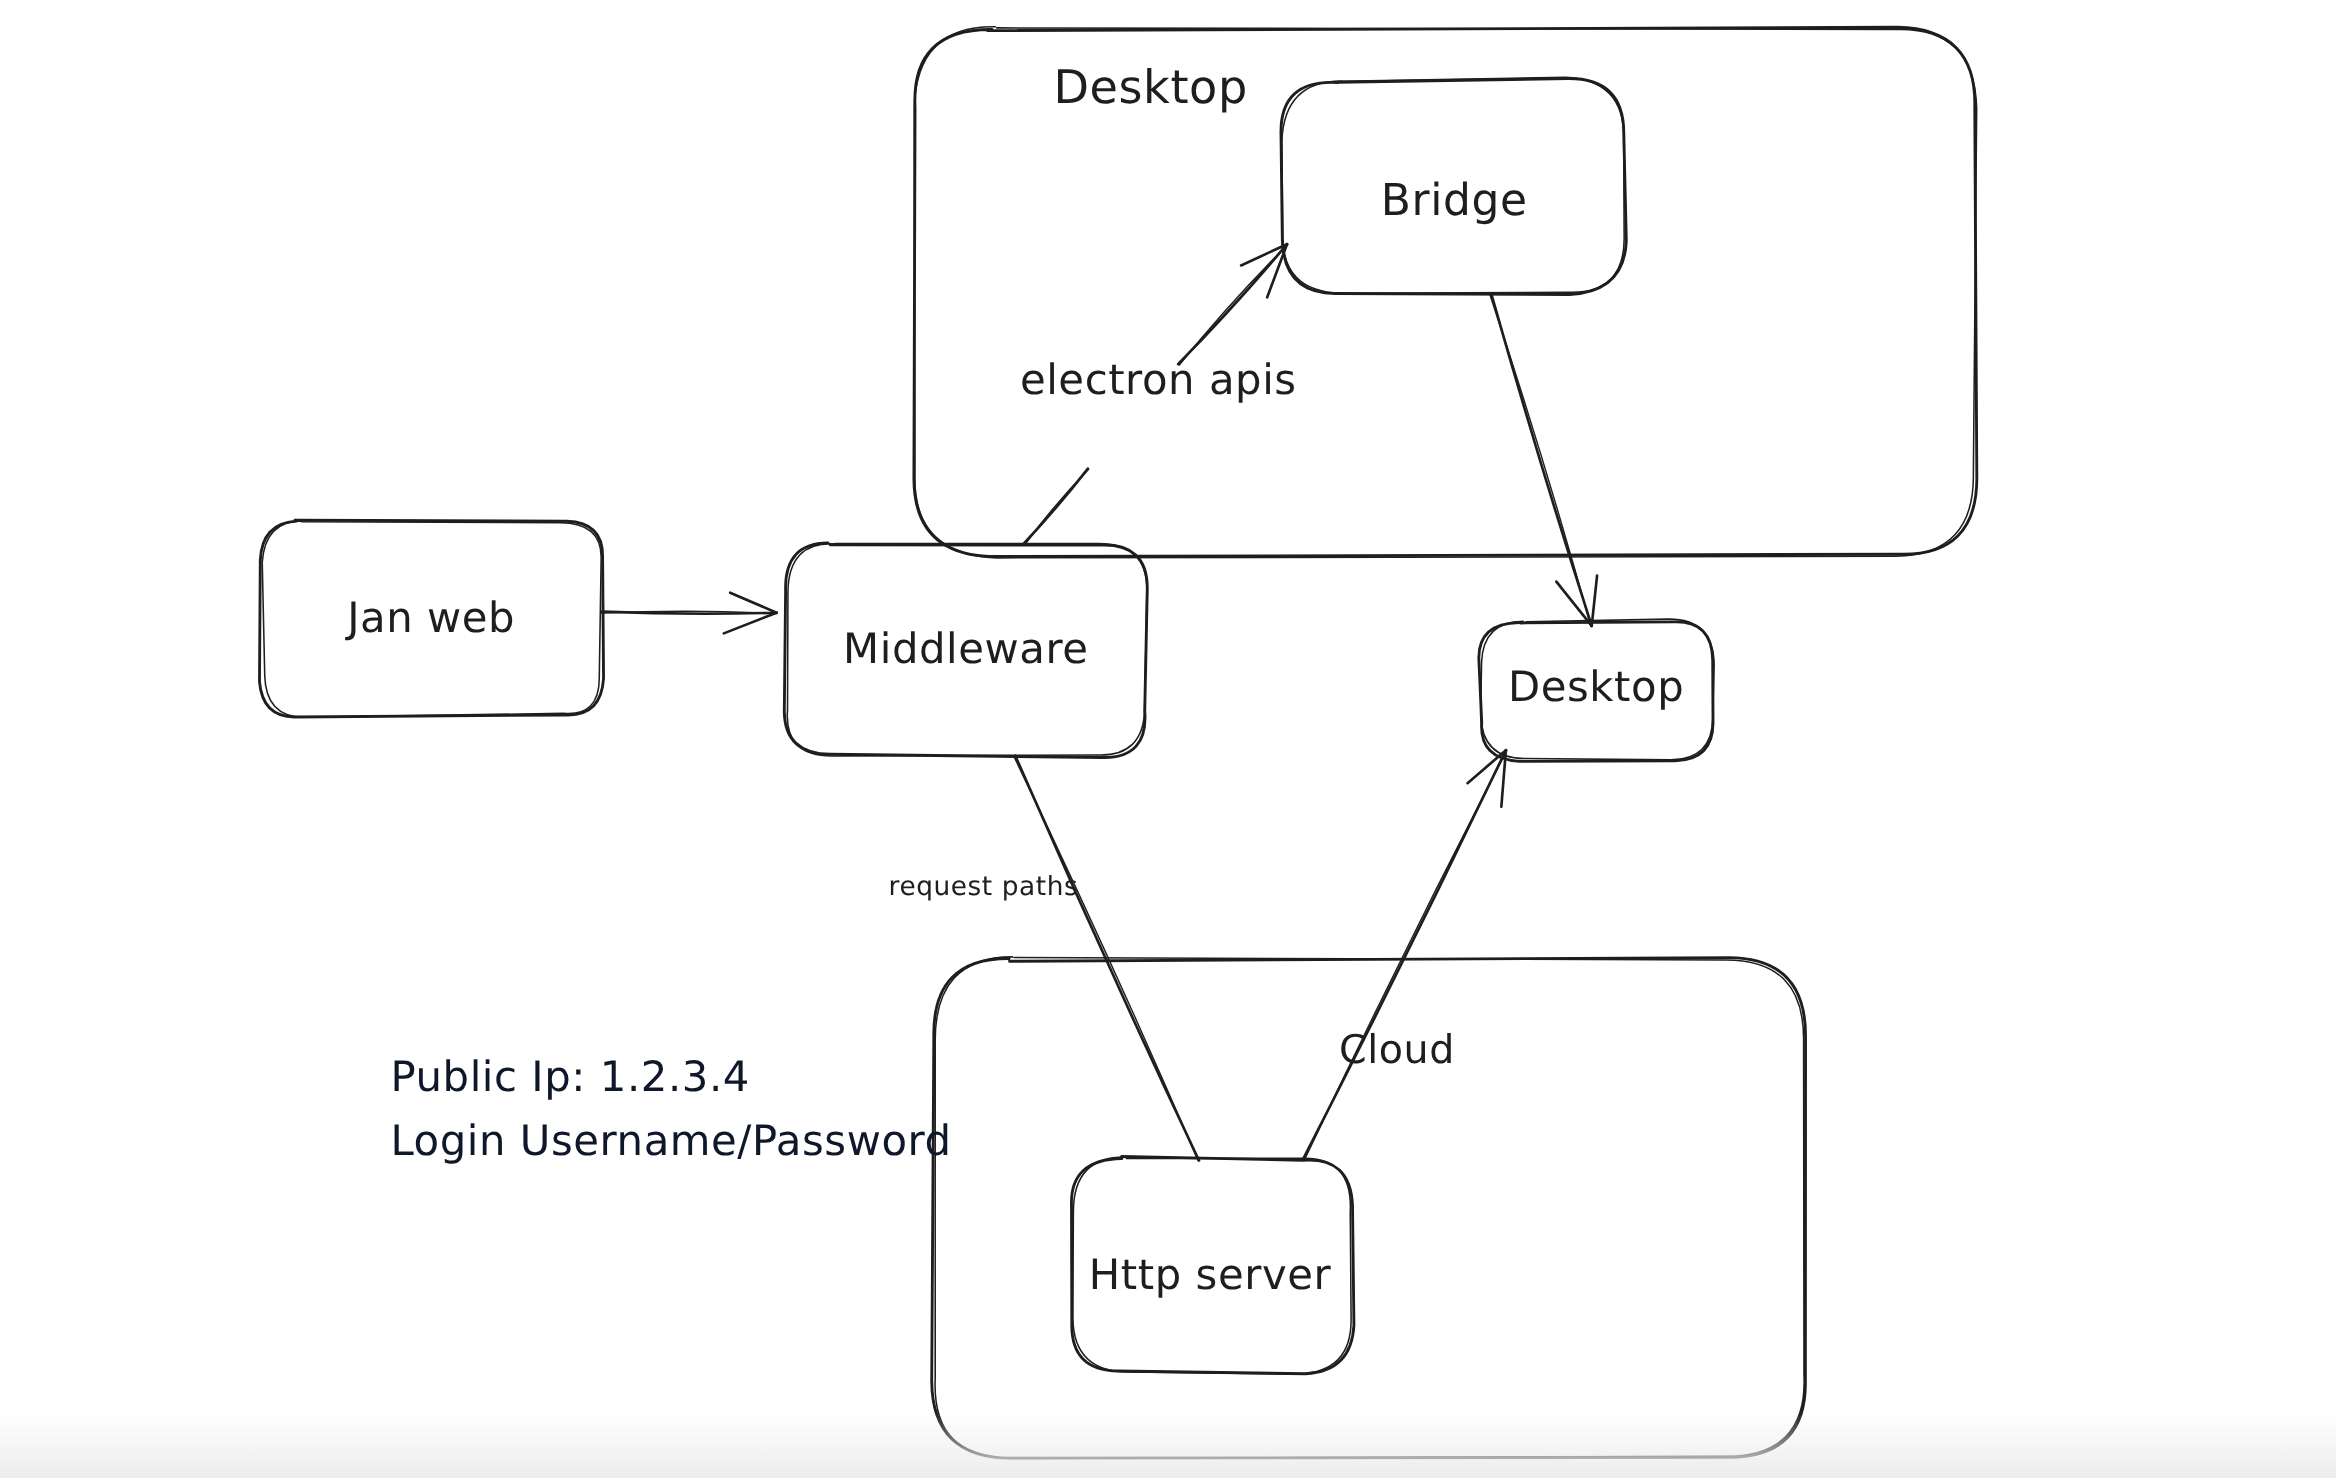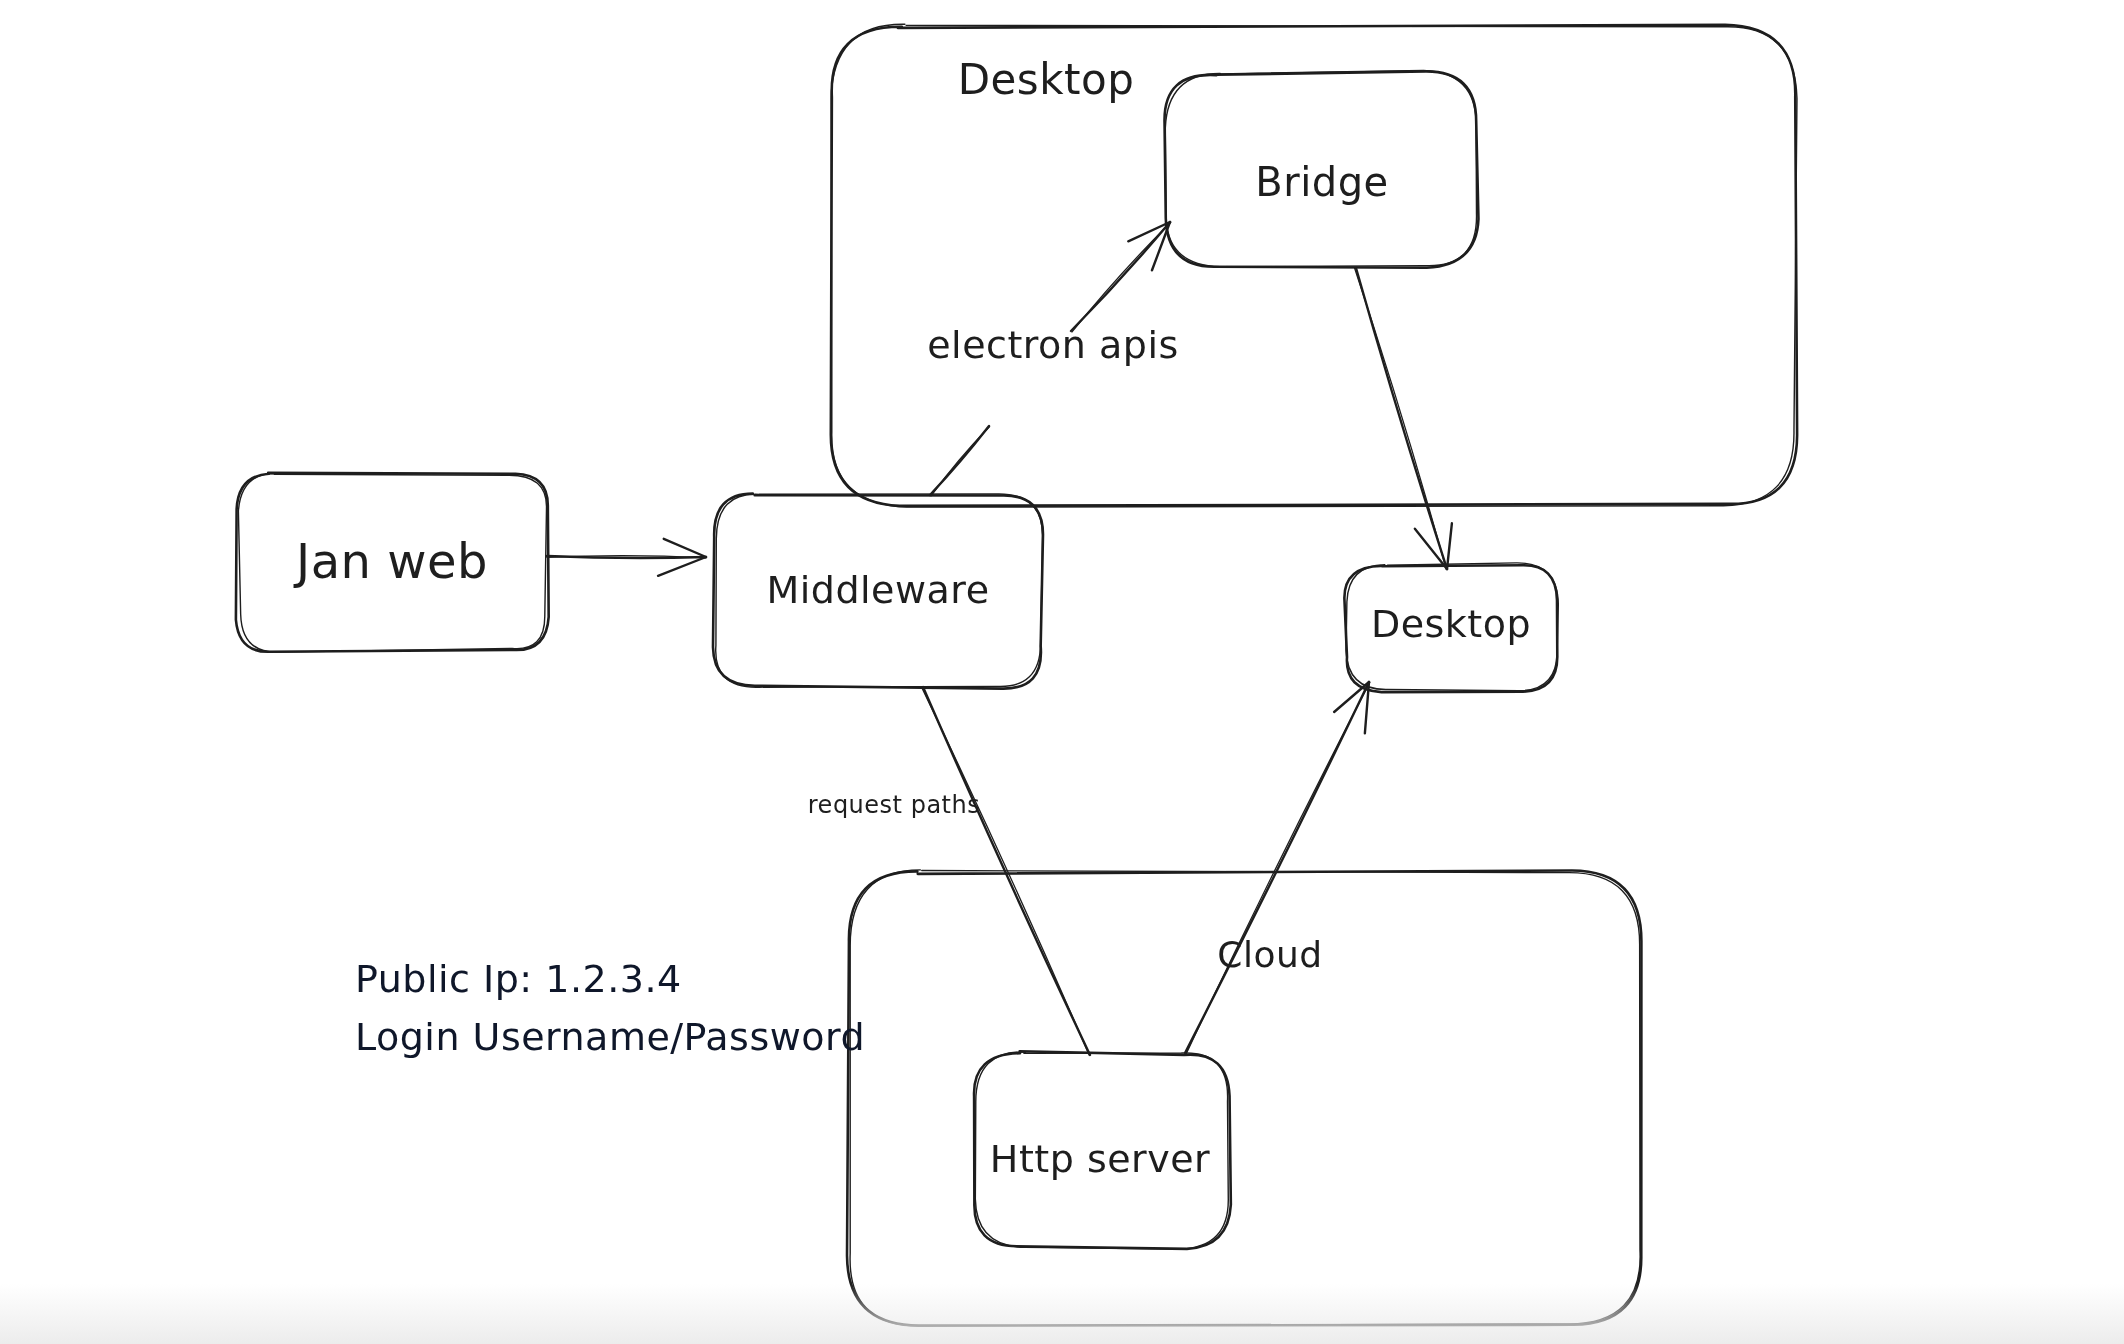--- a/index.html
+++ b/index.html
@@ -114,21 +114,21 @@
       <g>
         <path d="M923,687 Q1003.7538824775992,872.2462000713069 1090,1055" fill="none" stroke="#1e1e1e" stroke-width="2.4" stroke-linecap="round"></path>
         <path d="M921.7251312490841,687.5785409820733 Q1009.2461175224008,869.7537999286931 1089.2715035709052,1055.330594846899" fill="none" stroke="#1e1e1e" stroke-width="1.32" stroke-linecap="round"></path>
       </g>
     </svg>
 
   <div class="dlabel" style="left: 1046px; top: 80px; font-size: 42px;">Desktop</div>
 
   <div class="dlabel" style="left: 1322px; top: 182px; font-size: 40px;">Bridge</div>
 
-  <div class="dlabel" style="left: 392px; top: 562px; font-size: 48px;">Jan web</div>
+  <div class="dlabel" style="left: 392px; top: 562px; font-size: 38px;">Jan web</div>
 
   <div class="dlabel" style="left: 878px; top: 591px; font-size: 38px;">Middleware</div>
 
   <div class="dlabel" style="left: 1451px; top: 625px; font-size: 38px;">Desktop</div>
 
   <div class="dlabel" style="left: 1100px; top: 1160px; font-size: 38px;">Http server</div>
 
   <div class="dlabel" style="left: 1053px; top: 346px; font-size: 38px;">electron apis</div>
 
   <div class="dlabel" style="left: 894px; top: 806px; font-size: 24px;">request paths</div>

